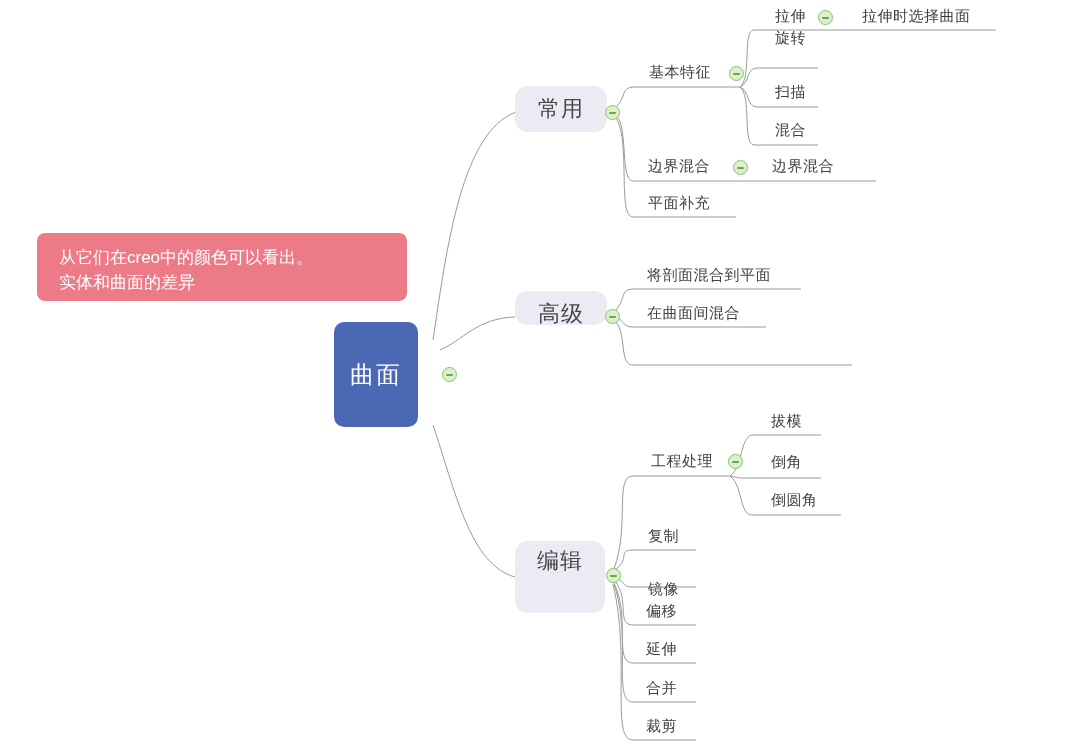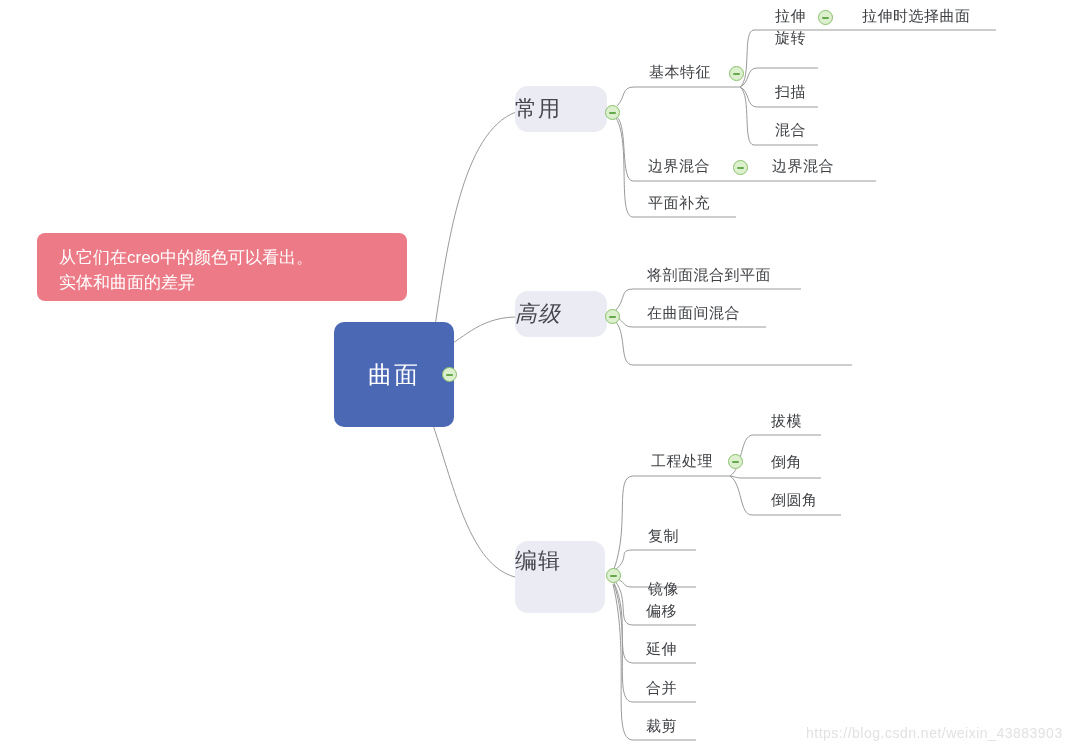--- a/index.html
+++ b/index.html
@@ -9,27 +9,27 @@
   }
   svg.connectors{position:absolute;left:0;top:0;}
   svg.connectors path{fill:none;stroke:#9a9a9a;stroke-width:1;}
 
   .leaf{
     position:absolute;font-size:15px;color:#3f4145;white-space:nowrap;
     line-height:18px;letter-spacing:0.5px;cursor:default;
   }
   .topic{
     position:absolute;background:#ebecf3;border-radius:13px;color:#45474c;
-    font-size:22px;text-align:left;letter-spacing:1px;
+    font-size:22px;text-align:center;letter-spacing:1px;
   }
   .topic-common{left:515px;top:86px;width:92px;height:46px;line-height:46px;}
-  .topic-advanced{left:515px;top:291px;width:92px;height:46px;line-height:46px;font-style:italic;}
+  .topic-advanced{left:515px;top:291px;width:92px;height:34px;line-height:46px;}
   .topic-edit{left:515px;top:541px;width:90px;height:72px;line-height:22px;padding-top:9px;box-sizing:border-box;}
   .root-node{
-    position:absolute;left:334px;top:322px;width:120px;height:105px;
+    position:absolute;left:334px;top:322px;width:84px;height:105px;
     background:#4b68b5;border-radius:10px;color:#ffffff;font-size:24px;
     text-align:center;line-height:105px;letter-spacing:2px;
   }
   .note{
     position:absolute;left:37px;top:233px;width:370px;height:68px;
     background:#ec7b87;border-radius:8px;color:#ffffff;font-size:17px;
     line-height:25px;padding:12px 0 0 22px;box-sizing:border-box;
   }
   .collapse{
     position:absolute;width:15px;height:15px;border-radius:50%;
@@ -116,15 +116,14 @@
 
   <div class="collapse" style="left:442px;top:367px"></div>
   <div class="collapse" style="left:605px;top:105px"></div>
   <div class="collapse" style="left:729px;top:66px"></div>
   <div class="collapse" style="left:818px;top:10px"></div>
   <div class="collapse" style="left:733px;top:160px"></div>
   <div class="collapse" style="left:605px;top:309px"></div>
   <div class="collapse" style="left:606px;top:568px"></div>
   <div class="collapse" style="left:728px;top:454px"></div>
 
-  <div class="watermark">https://blog.csdn.net/weixin_43883903</div>
 
 </div>
 
 </body></html>

